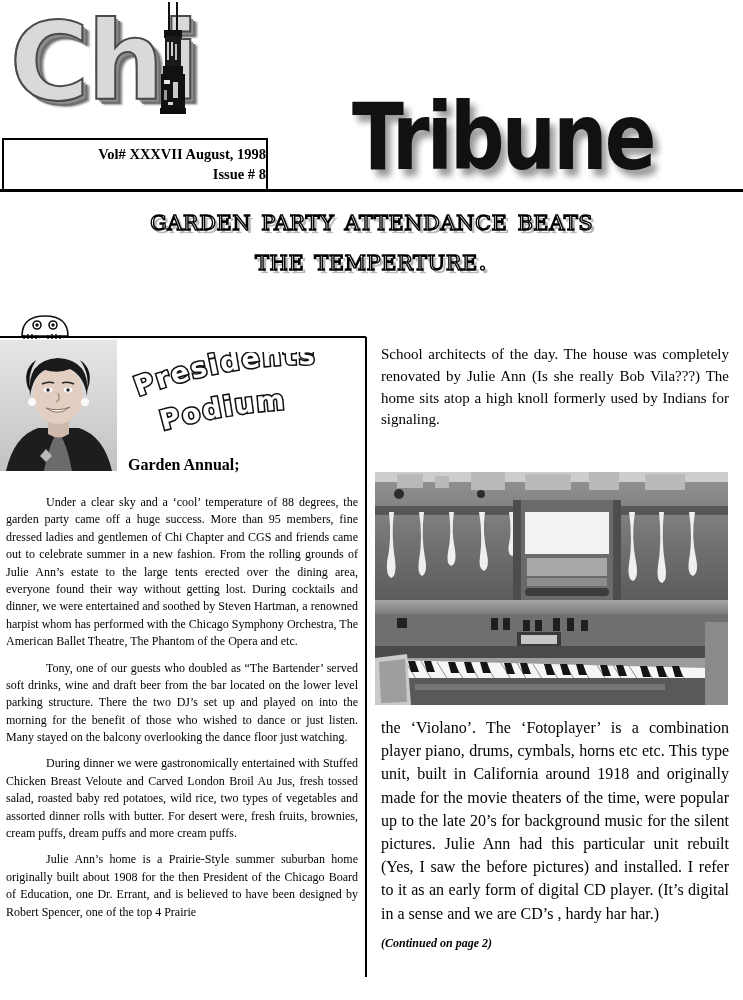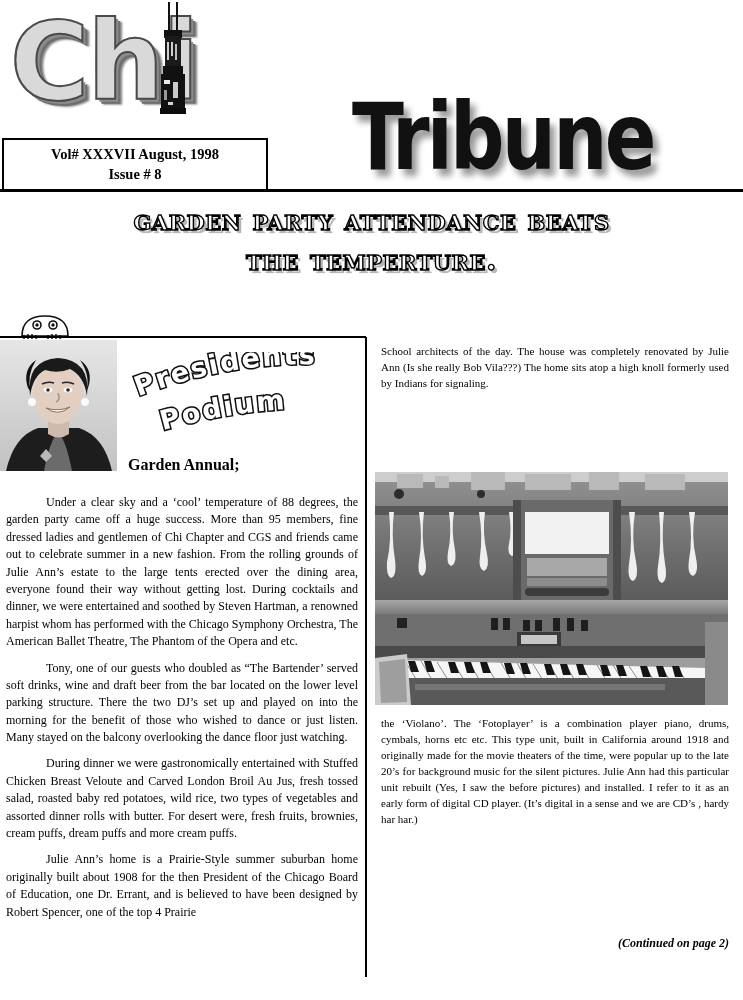--- a/index.html
+++ b/index.html
@@ -48,32 +48,32 @@
     letter-spacing:-3px;
     text-shadow:6px 7px 7px rgba(0,0,0,.40);
     font-stretch:condensed;
     transform:scaleX(.92);
     transform-origin:left top;
   }
 
   .volbox{
     position:absolute;left:2px;top:138px;width:262px;height:50px;
     border:2px solid #000;background:#fff;
-    display:flex;flex-direction:column;align-items:center;justify-content:center;
+    display:flex;flex-direction:column;align-items:flex-end;justify-content:center;
     font-weight:bold;font-size:14.5px;line-height:1.35;
   }
 
   .rule-top{position:absolute;left:0;top:189px;width:743px;height:3px;background:#000;}
 
   
   .headline{
     position:absolute;left:0;top:200px;width:743px;
     text-align:center;
     font-family:"DejaVu Serif", serif;
-    font-weight:bold;
+    font-weight:normal;
     font-size:30px;
     line-height:1.32;
     letter-spacing:.5px;
     color:#fff;
     -webkit-text-stroke:1.4px #000;
     text-shadow:2.5px 2.5px 0 #b8b8b8, 3px 3px 1px rgba(0,0,0,.35);
     font-variant:small-caps;
     text-transform:lowercase;
   }
   .headline span{display:block;}
@@ -98,34 +98,34 @@
   .subhead{
     position:absolute;left:128px;top:456px;
     font-family:"Liberation Serif", serif;
     font-weight:bold;font-size:16px;
   }
 
   .body-left{position:absolute;left:6px;top:494px;width:352px;}
   .body-left p{margin:0 0 9px 0;text-indent:40px;text-align:justify;font-size:12px;line-height:1.45;}
 
   .body-right-top{position:absolute;left:381px;top:344px;width:348px;}
-  .body-right-top p{margin:0 0 9px 0;text-indent:40px;text-align:justify;font-size:11px;line-height:1.45;}
+  .body-right-top p{margin:0 0 9px 0;text-indent:40px;text-align:justify;font-size:15px;line-height:1.45;}
   .body-right-top p.noindent{text-indent:0;}
 
   .foto-photo{
     position:absolute;left:375px;top:472px;width:353px;height:233px;
     background:#b4b4b4;overflow:hidden;
   }
 
   .body-right-bot{position:absolute;left:381px;top:716px;width:348px;}
-  .body-right-bot p{margin:0 0 11px 0;text-indent:0;text-align:justify;font-size:11px;line-height:1.45;}
+  .body-right-bot p{margin:0 0 11px 0;text-indent:0;text-align:justify;font-size:16px;line-height:1.45;}
 
   .contd{
     position:absolute;left:381px;top:936px;width:348px;
-    text-align:right;font-style:italic;font-weight:bold;font-size:12px;
+    text-align:left;font-style:italic;font-weight:bold;font-size:12px;
   }
 </style>
 </head>
 <body>
 
 <div class="page">
 
   <div class="masthead">
 
     <div class="mast-word chrome" id="mw-chi">Chi</div>

